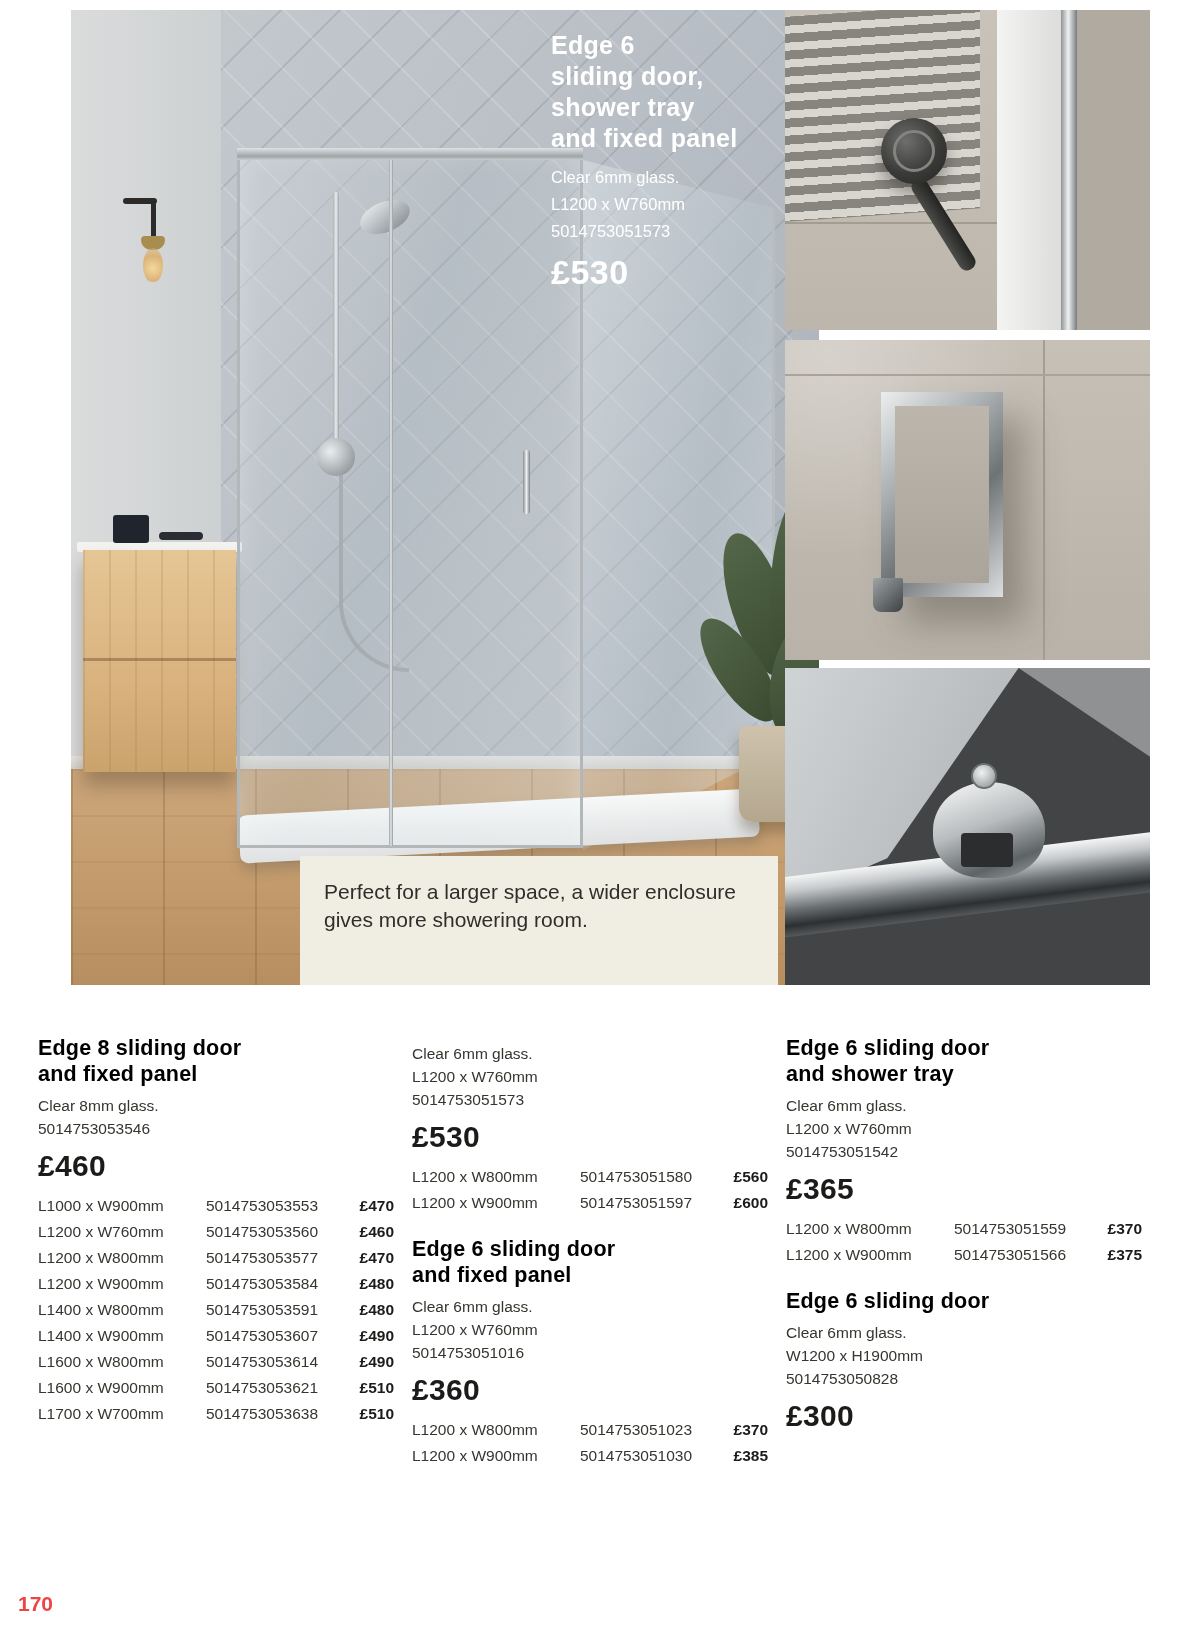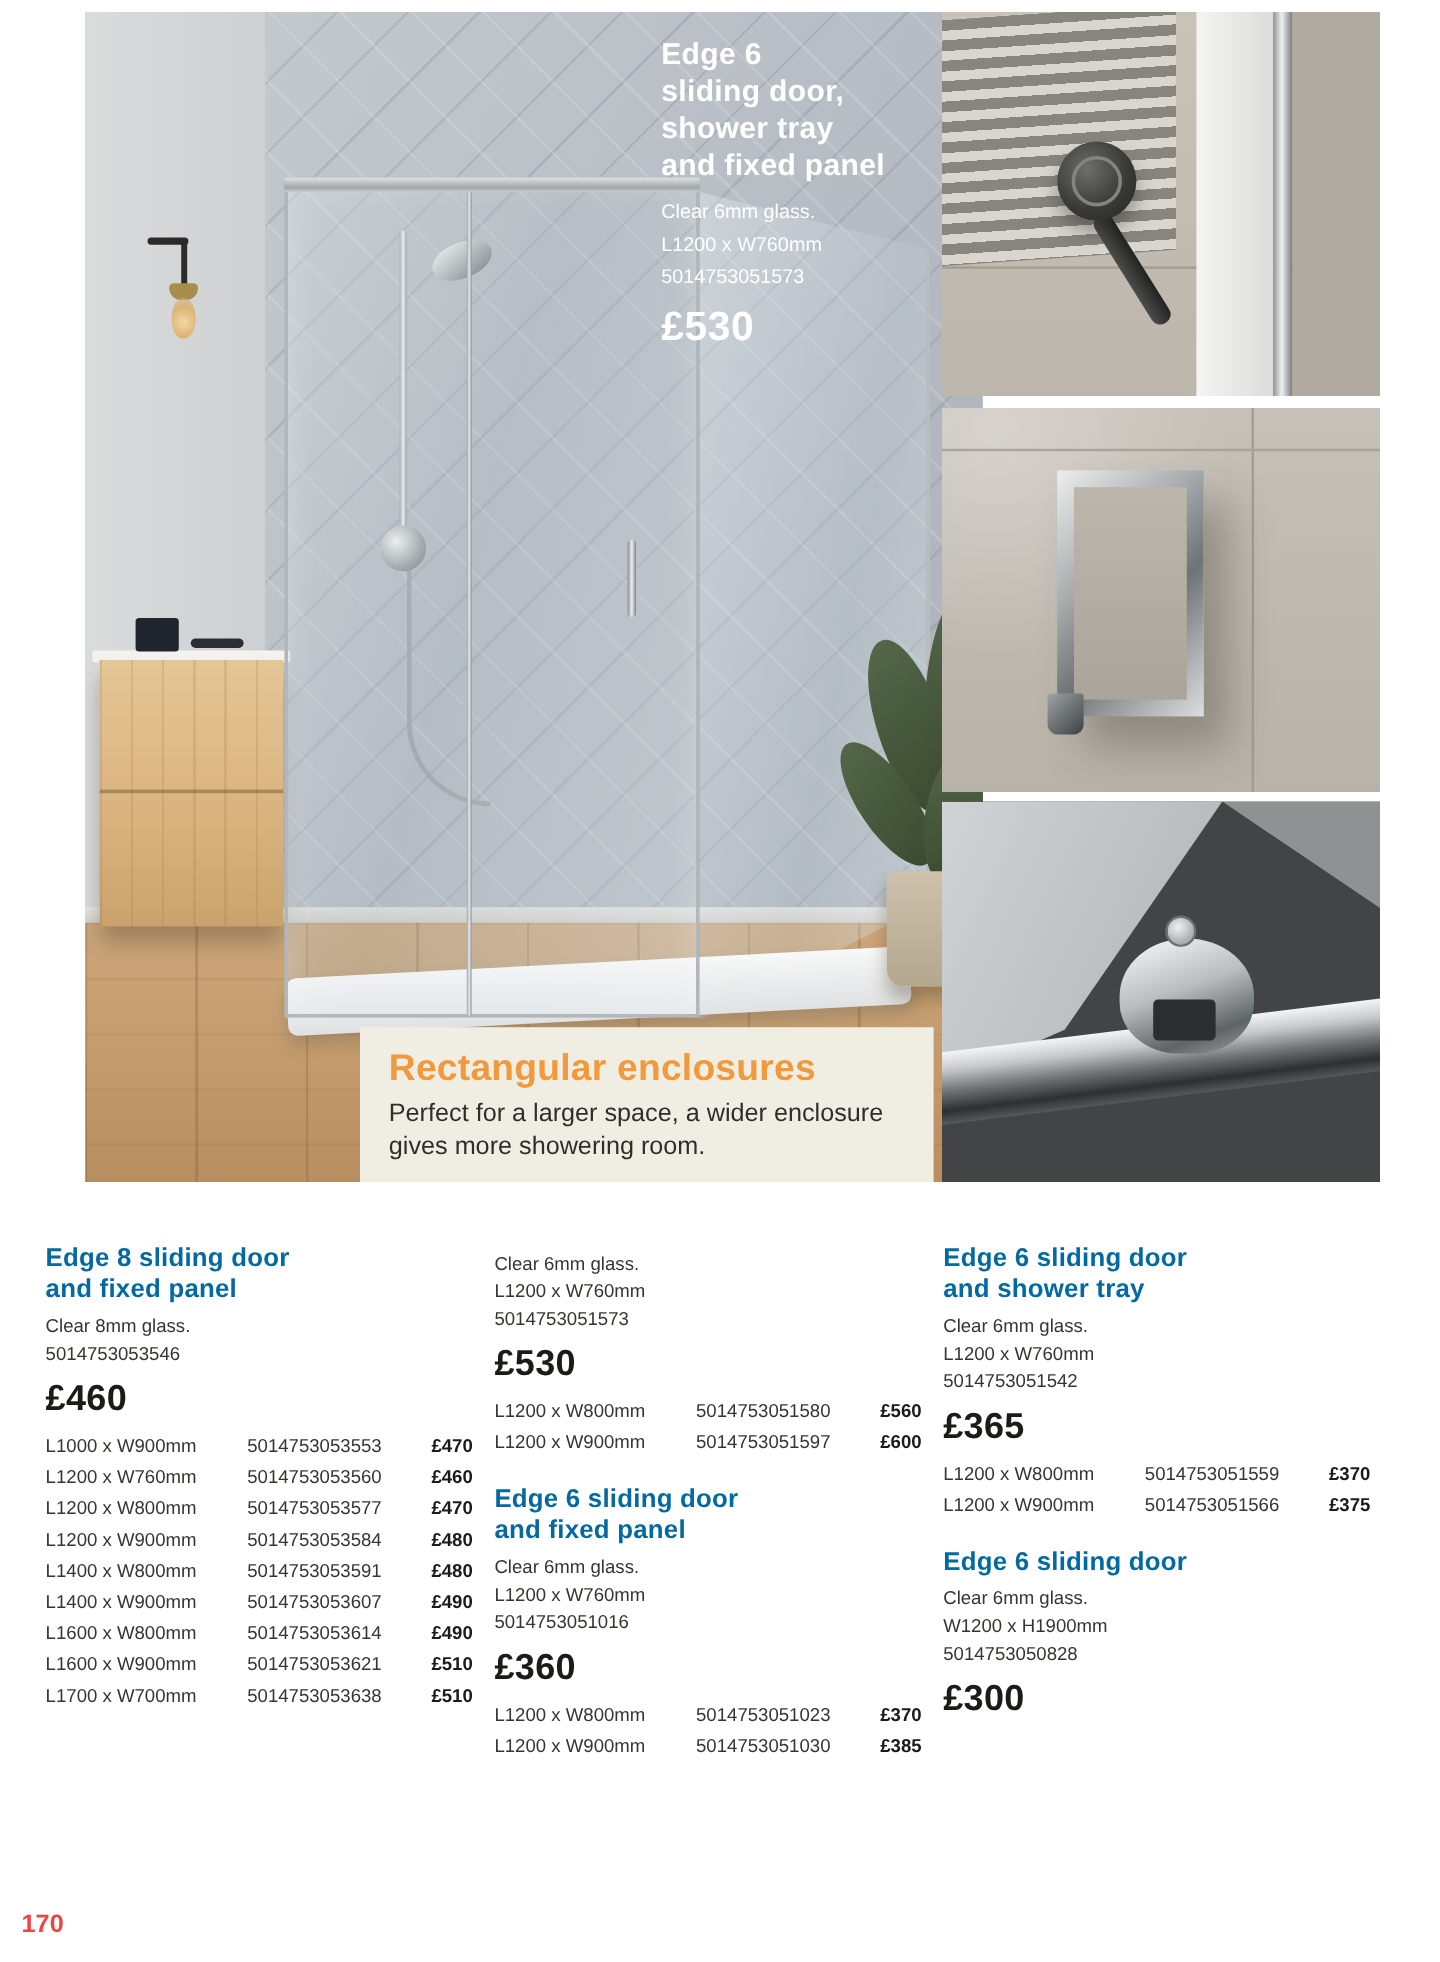--- a/index.html
+++ b/index.html
@@ -112,21 +112,21 @@
     background:linear-gradient(160deg,#fafbfb 0%, #b8bcbe 45%, #5e6365 78%, #9ea2a4 100%); }
   .photoC .roller-screw { position:absolute; left:186px; top:30%; width:26px; height:26px; border-radius:50%;
     background:radial-gradient(circle at 40% 35%, #f0f1f1, #a8acae 70%); border:2px solid #6b7073; }
   .photoC .clamp { position:absolute; left:176px; top:52%; width:52px; height:34px; background:#2b2d2f; border-radius:4px; }
 
   
   .listings { position:absolute; left:0; top:1035px; width:1200px; }
   .col { position:absolute; top:0; width:356px; }
   .col1 { left:38px; } .col2 { left:412px; } .col3 { left:786px; }
   .product { margin-bottom:20px; }
-  .p-title div { font-size:21.5px; line-height:26px; font-weight:600; letter-spacing:0.2px; color:#0369a1; }
+  .p-title div { font-size:21.5px; line-height:26px; font-weight:600; letter-spacing:0.2px; color:#000000; }
   .p-specs { margin-top:7px; }
   .p-specs div { font-size:15.5px; line-height:23px; color:#36352f; }
   .p-price { margin-top:9px; margin-bottom:10px; font-size:30px; font-weight:bold; letter-spacing:0.3px; color:#1c1b19; }
   .rows { width:100%; }
   .row { display:grid; grid-template-columns:168px 1fr 66px; height:26px; align-items:center; }
   .row .size { font-size:15.5px; color:#36352f; }
   .row .code { font-size:15.5px; color:#36352f; }
   .row .rprice { font-size:15.5px; font-weight:bold; color:#1c1b19; text-align:right; }
 
   .page-number { position:absolute; left:18px; top:1592px; font-size:21px; font-weight:bold; color:#ef4444; }
@@ -206,21 +206,20 @@
   <div class="photo photoC">
     <div class="glass-light"></div>
     <div class="glass-corner"></div>
     <div class="rail"></div>
     <div class="roller"></div>
     <div class="roller-screw"></div>
     <div class="clamp"></div>
   </div>
 
   <div class="banner">
-    <div class="banner-title">Rectangular enclosures</div>
     <div class="banner-desc">Perfect for a larger space, a wider enclosure gives more showering room.</div>
   </div>
 
   <div class="listings">
 
     <div class="col col1">
       <div class="product">
         <div class="p-title">
           <div>Edge 8 sliding door</div>
           <div>and fixed panel</div>

